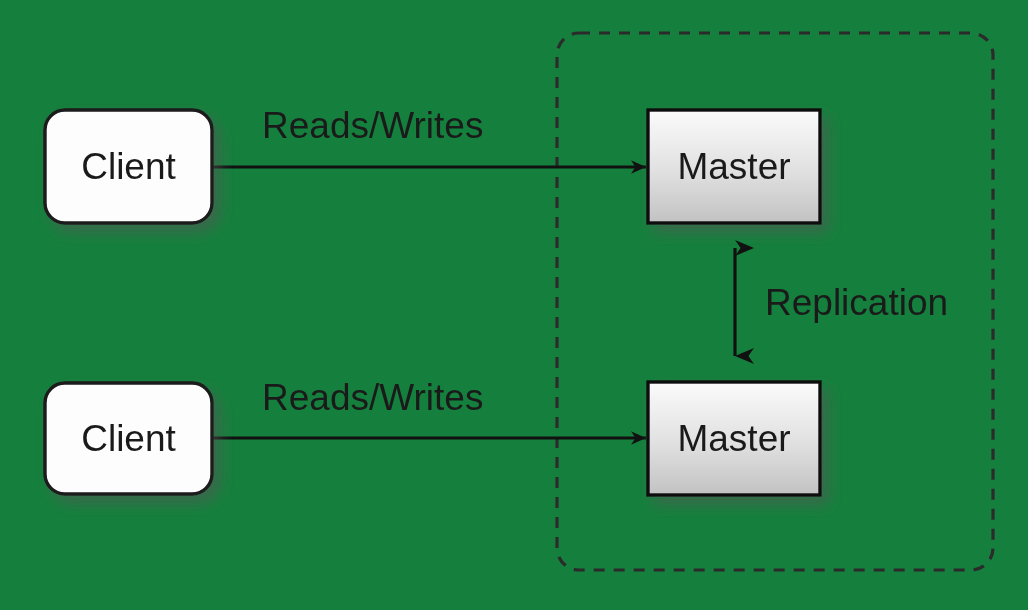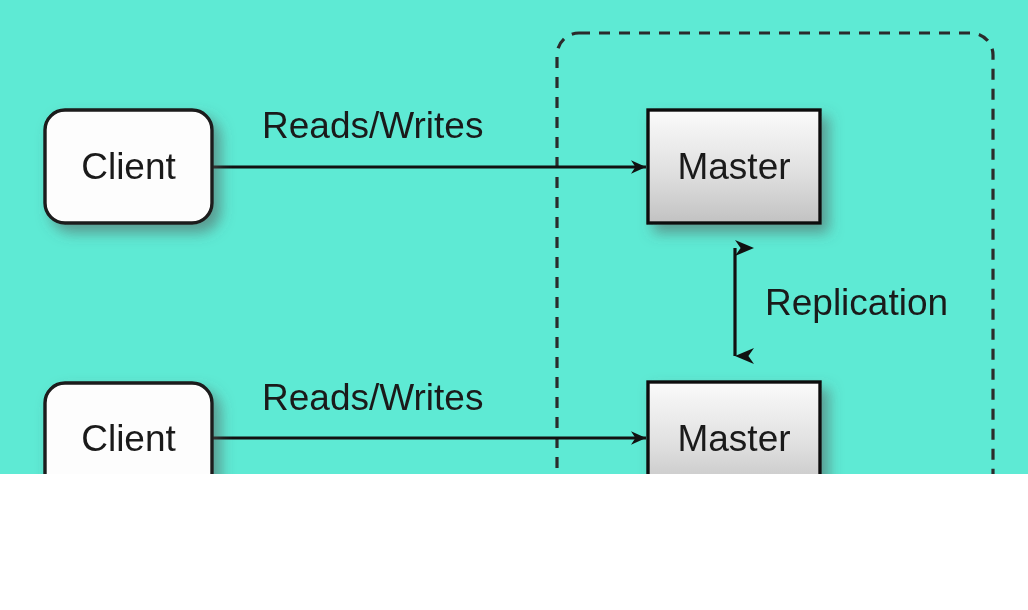--- a/index.html
+++ b/index.html
@@ -7,22 +7,22 @@
     margin: 0;
     padding: 0;
     background: #ffffff;
   }
   body {
     font-family: "Liberation Sans", sans-serif;
   }
   #diagram-canvas {
     position: relative;
     width: 1028px;
-    height: 474px;
-    background: #5eead4;
+    height: 610px;
+    background: #15803d;
     overflow: hidden;
   }
   #diagram-svg {
     position: absolute;
     top: 0;
     left: 0;
     width: 1028px;
     height: 610px;
   }
   .node-label {

